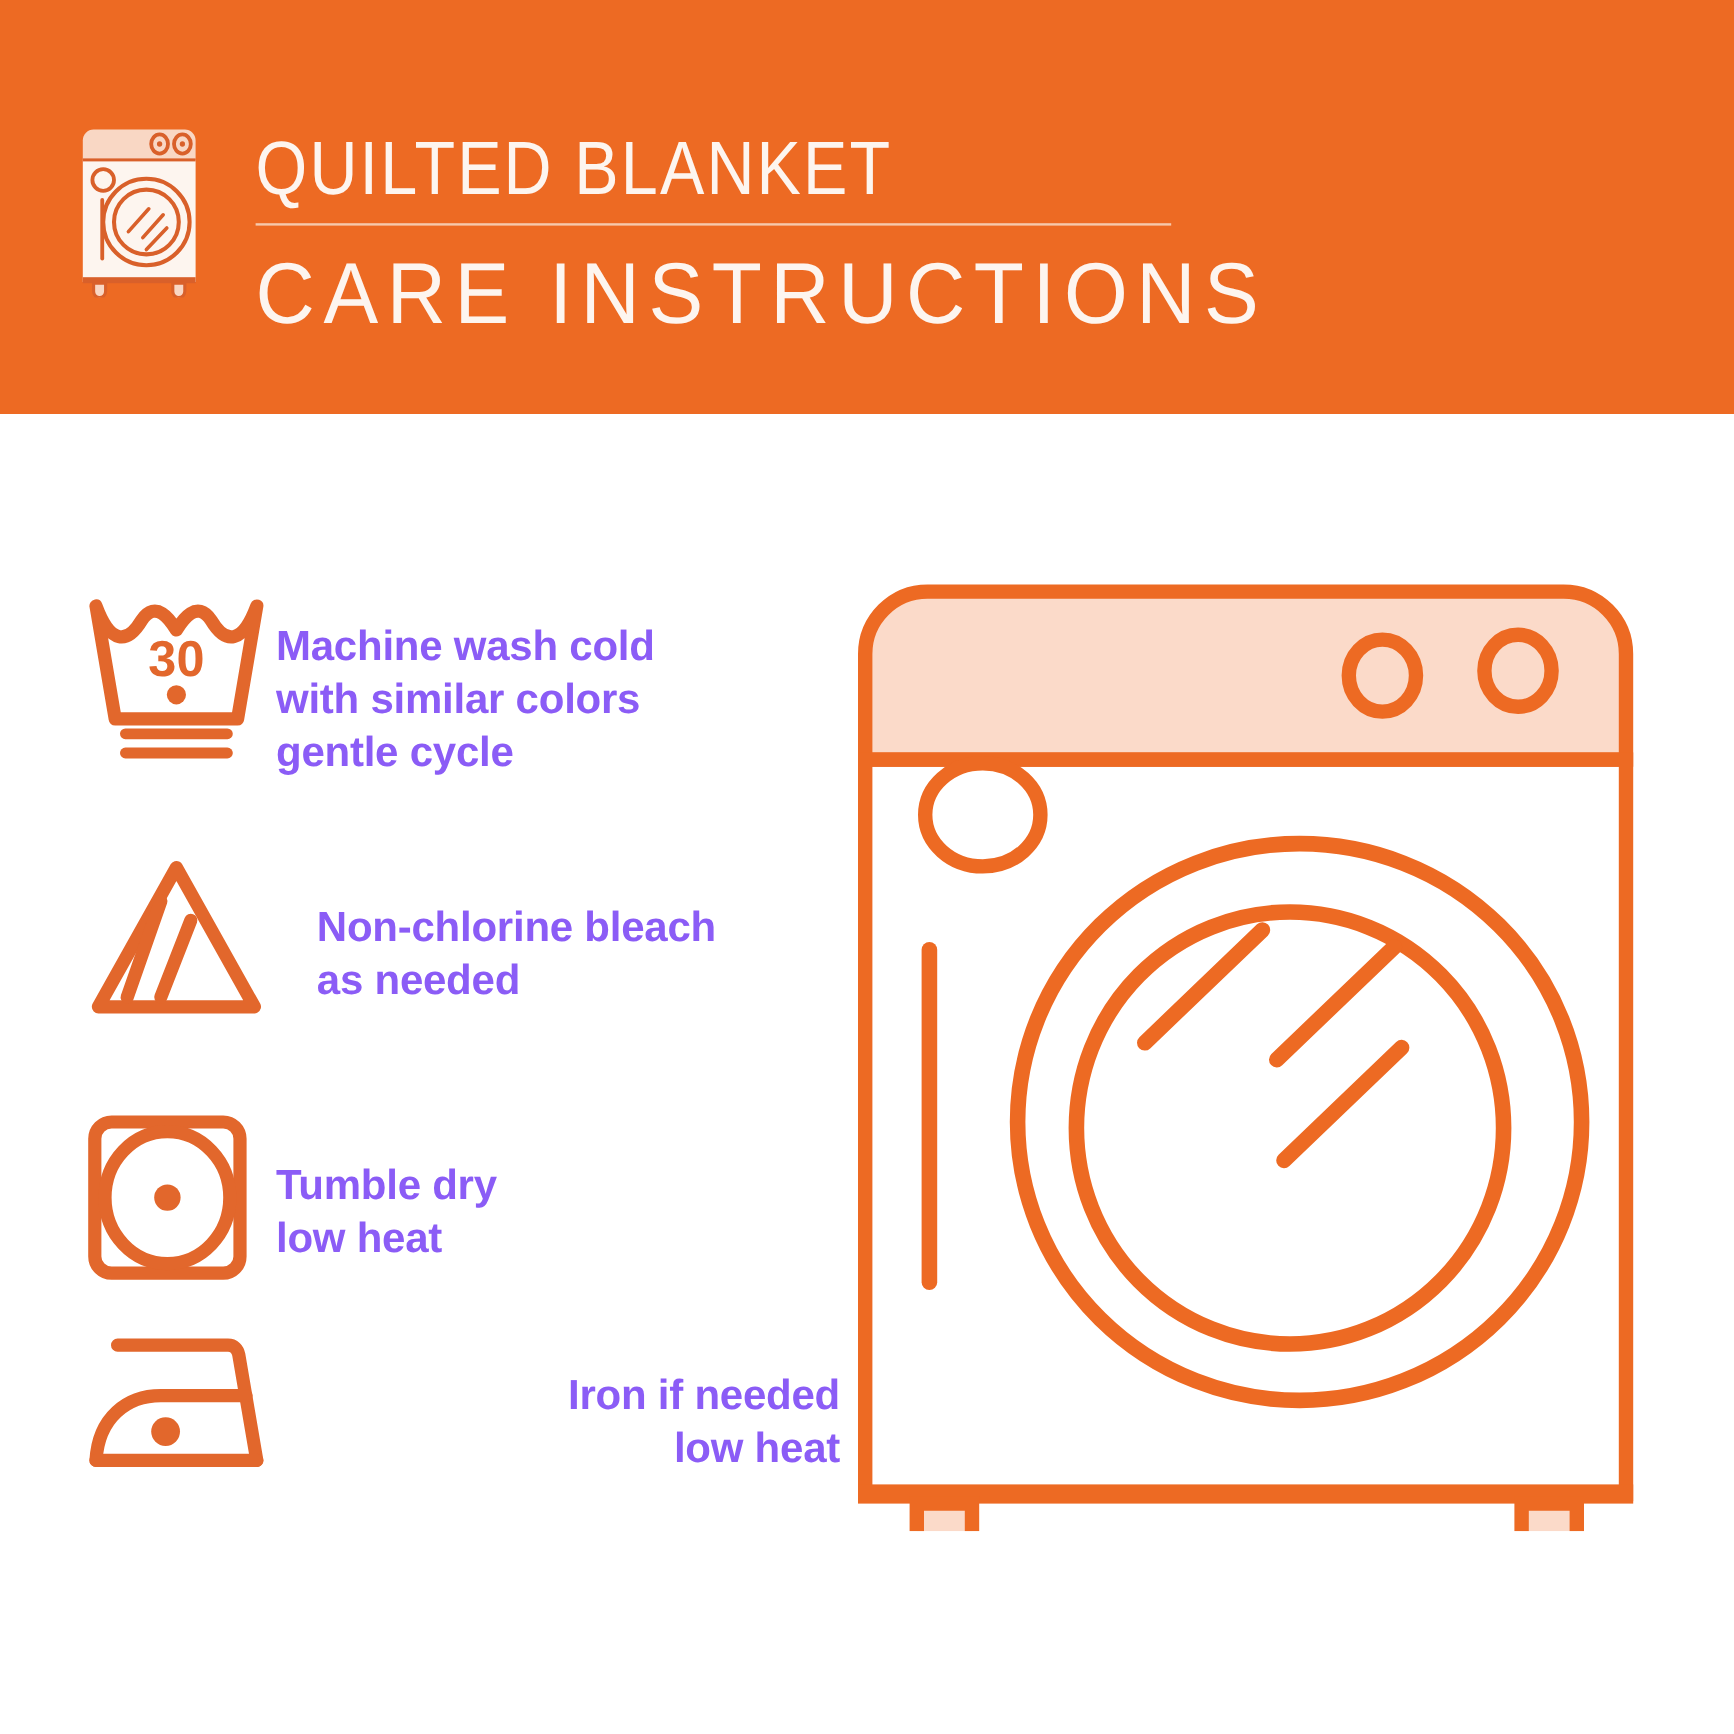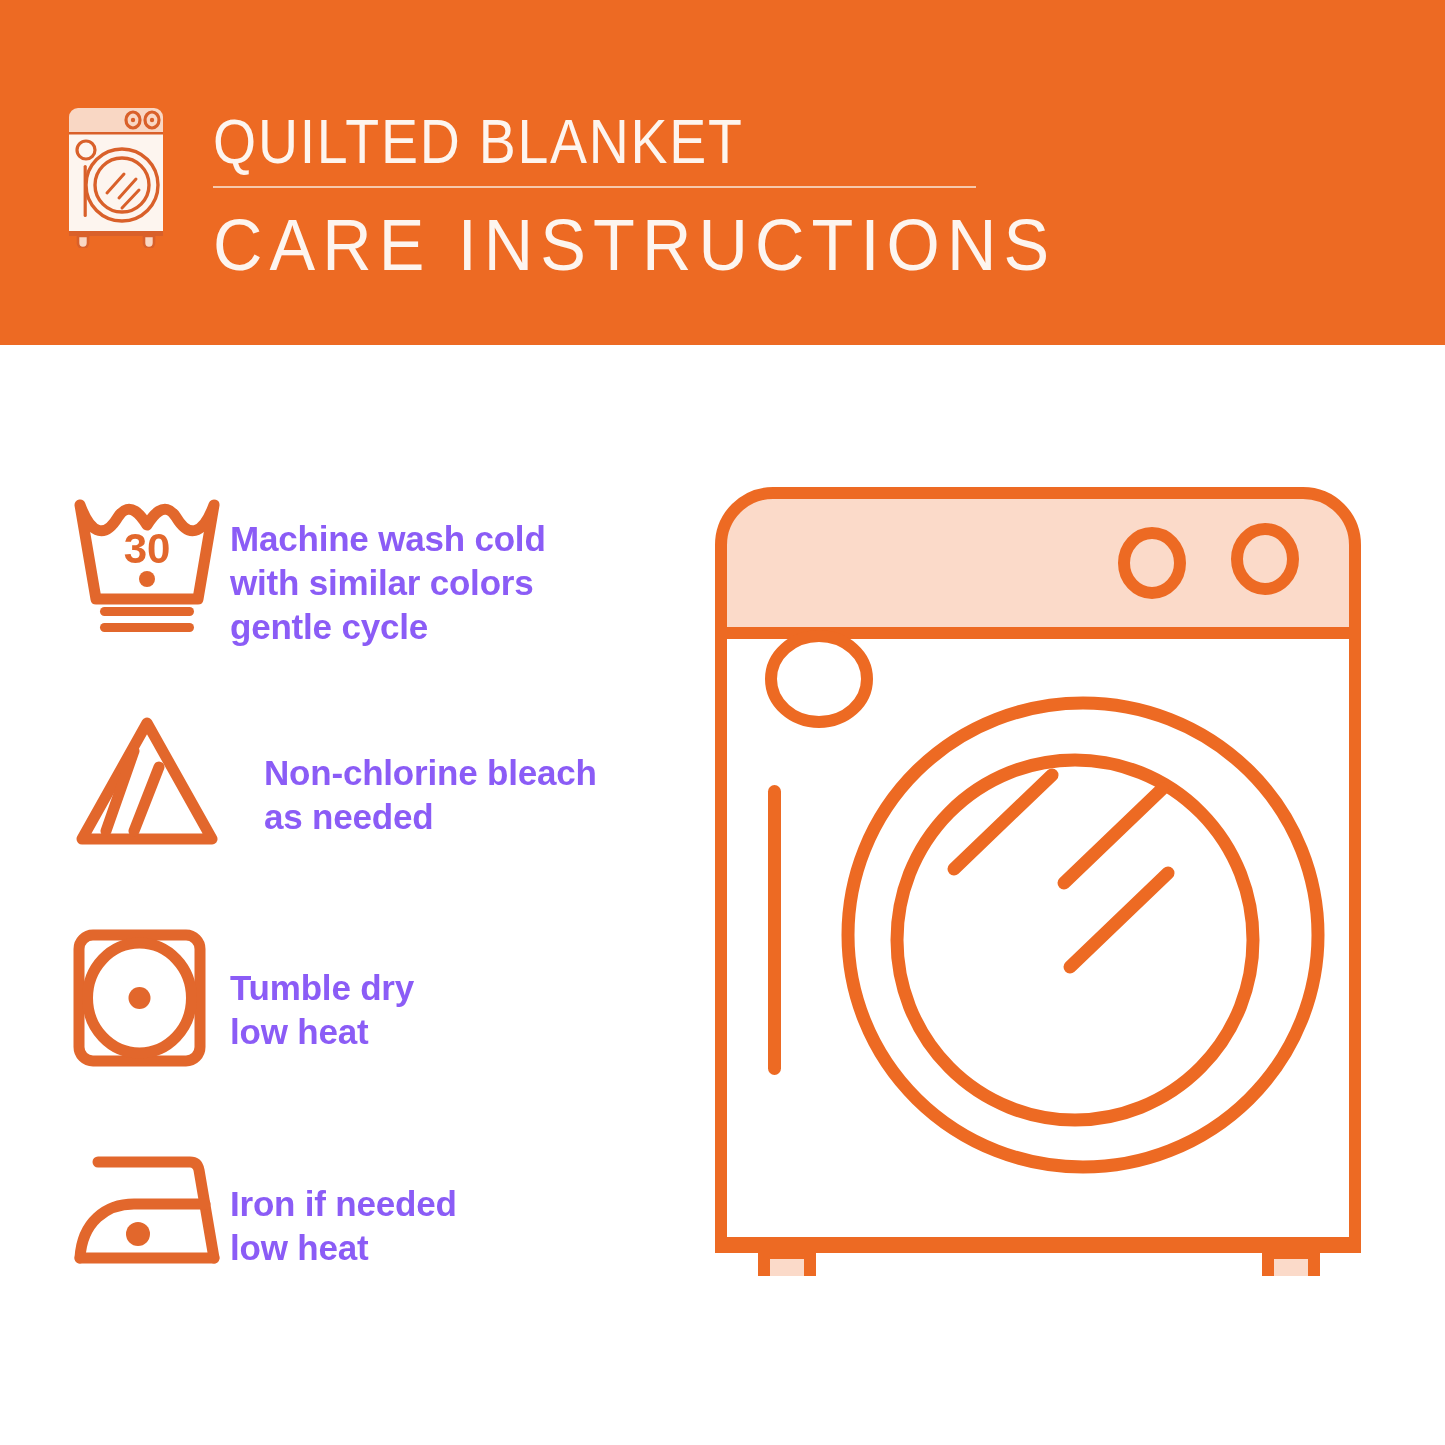--- a/index.html
+++ b/index.html
@@ -101,21 +101,21 @@
     font-size: 35px;
     line-height: 44px;
     font-weight: 700;
     letter-spacing: -0.2px;
     white-space: pre-line;
   }
 
   #row-wash   { top: 150px; }
   #row-bleach { top: 370px; }
   #row-dry    { top: 583px; }
-  #row-iron   { top: 805px; }
+  #row-iron   { top: 764px; text-align: right; }
 
   #row-wash   .care-text-cell { padding-top: 22px; }
   #row-bleach .care-text-cell { padding-top: 36px; margin-left: 34px; }
   #row-dry    .care-text-cell { padding-top: 38px; }
   #row-iron   .care-text-cell { padding-top: 32px; }
 
   
   #washer-illustration {
     position: absolute;
     left: 700px;

